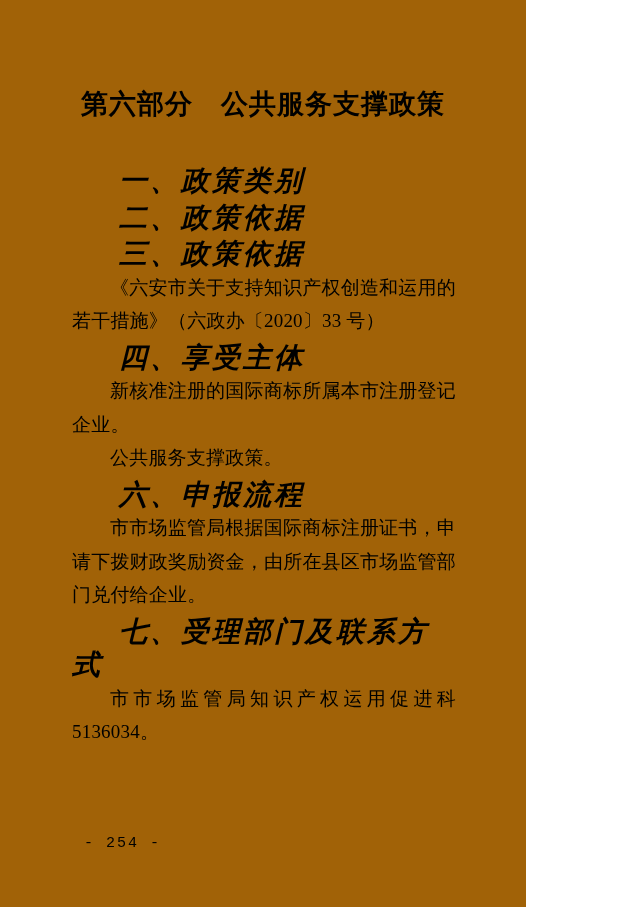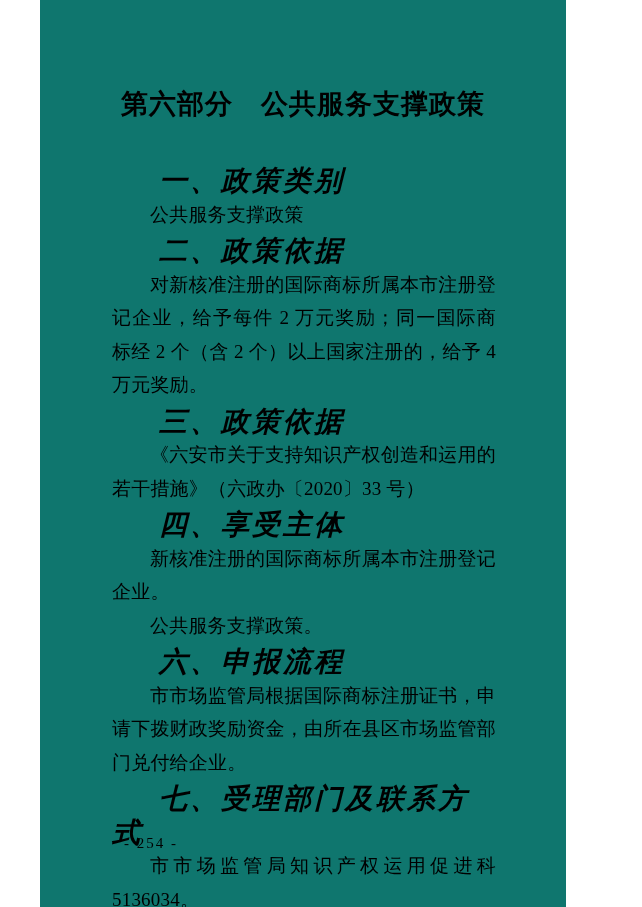--- a/index.html
+++ b/index.html
@@ -4,25 +4,24 @@
 <style>
   html, body {
     margin: 0;
     padding: 0;
     background: #ffffff;
   }
   .page {
     position: relative;
     width: 526px;
     height: 907px;
-    background: #0f766e;
+    background: #a16207;
     color: #000000;
     overflow: hidden;
     font-family: "Liberation Serif", "DejaVu Serif", serif;
-    margin-left: 40px;
   }
   .doc-title {
     margin: 0;
     padding-top: 86px;
     text-align: center;
     font-family: "Liberation Serif", "DejaVu Serif", serif;
     font-weight: bold;
     font-size: 27px;
     letter-spacing: 1px;
   }
@@ -54,40 +53,38 @@
     font-size: 19px;
     line-height: 33.5px;
     text-indent: 38px;
     text-align: justify;
     letter-spacing: 0.2px;
   }
   .page-footer {
     position: absolute;
     left: 84px;
     top: 835px;
-    font-family: Liberation Serif, serif;
+    font-family: Liberation Mono, monospace;
     font-size: 15px;
     letter-spacing: 2px;
   }
 </style>
 </head>
 <body>
 
 <div class="page">
 
   <h1 class="doc-title">第六部分　公共服务支撑政策</h1>
 
   <div class="doc-content">
 
 
     <h3 class="section-label">一、政策类别</h3>
-    <p class="para">公共服务支撑政策</p>
 
     <h3 class="section-label">二、政策依据</h3>
-    <p class="para">对新核准注册的国际商标所属本市注册登记企业，给予每件 2 万元奖励；同一国际商标经 2 个（含 2 个）以上国家注册的，给予 4 万元奖励。</p>
 
     <h3 class="section-label">三、政策依据</h3>
     <p class="para">《六安市关于支持知识产权创造和运用的若干措施》（六政办〔2020〕33 号）</p>
 
     <h3 class="section-label">四、享受主体</h3>
     <p class="para">新核准注册的国际商标所属本市注册登记企业。</p>
 
     <p class="para">公共服务支撑政策。</p>
 
     <h3 class="section-label">六、申报流程</h3>

